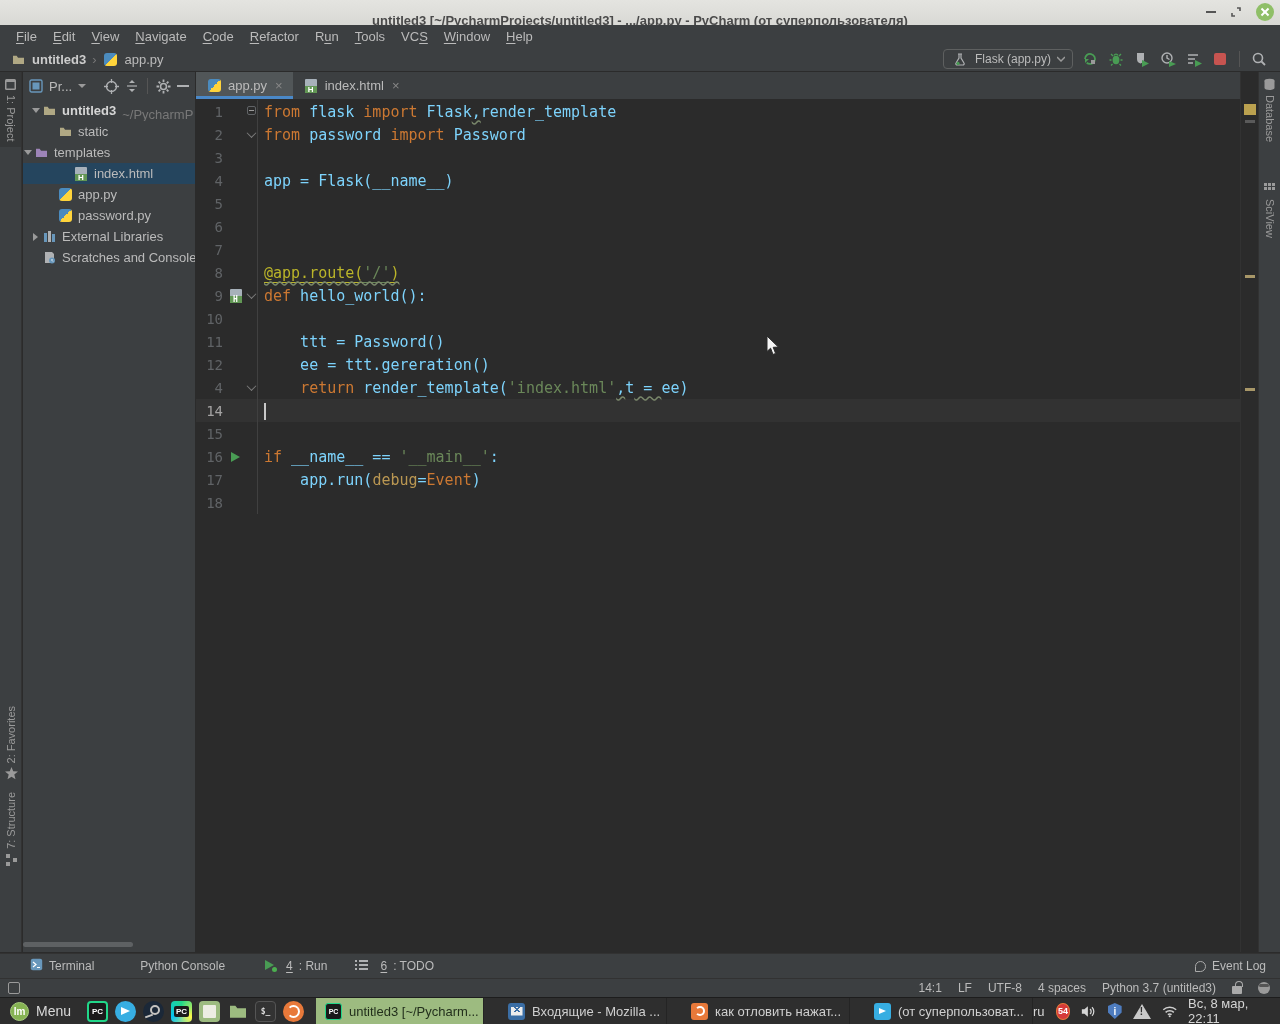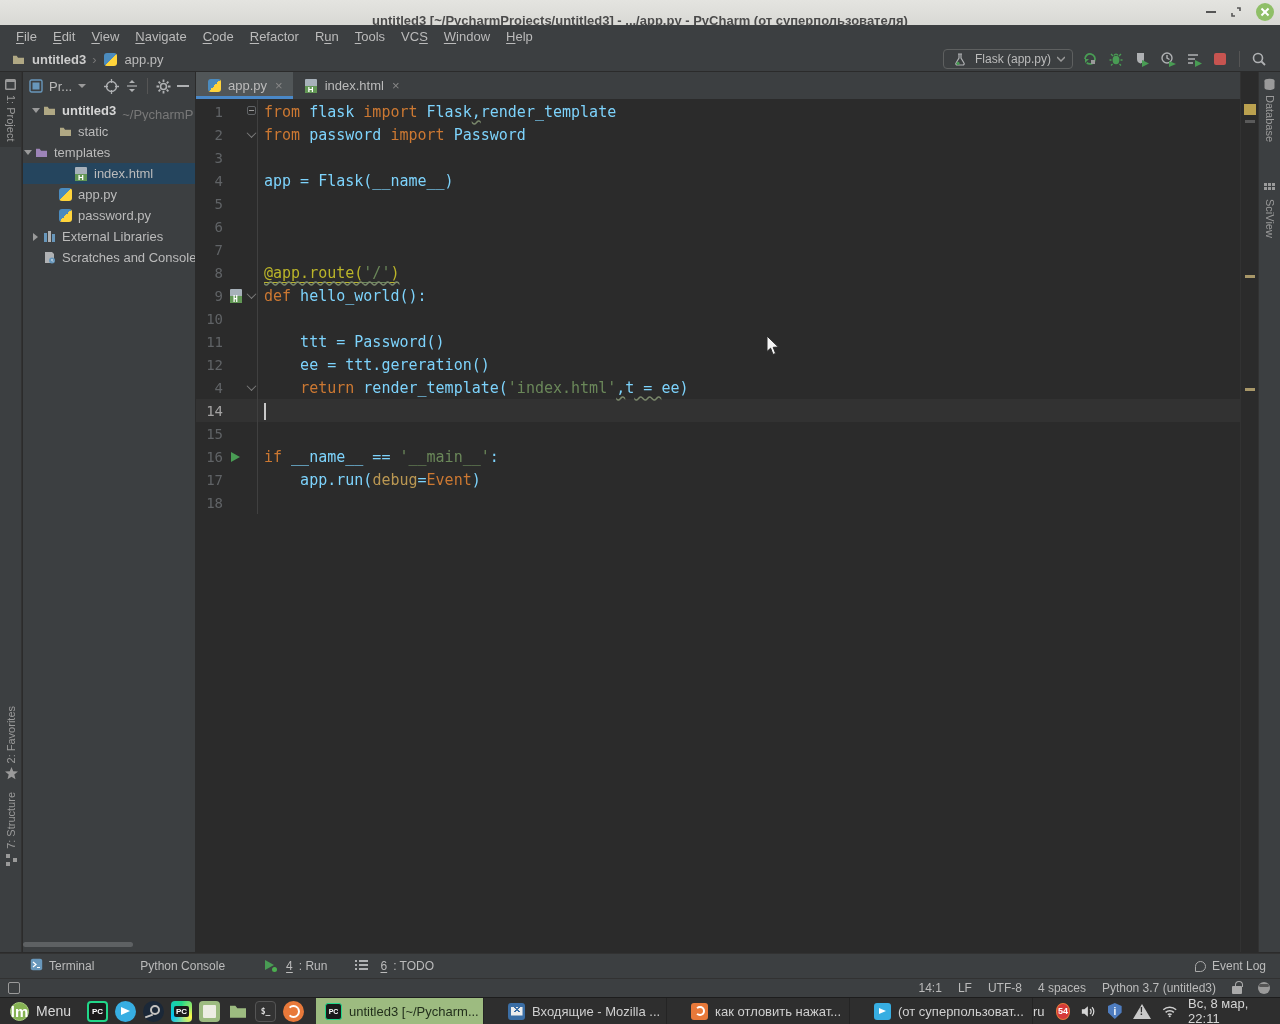--- a/index.html
+++ b/index.html
@@ -119,21 +119,21 @@
   .lock-ic { width:10px; height:8px; background:#AAA; border-radius:1px; position:relative; margin-top:4px; }
   .lock-ic:before { content:""; position:absolute; left:3px; top:-5px; width:6px; height:5px;
     border:1.5px solid #AAA; border-bottom:none; border-radius:4px 4px 0 0; }
   .hector { width:12px; height:12px; border-radius:50%; background:#9A9A9A; position:relative; }
   .hector:before { content:""; position:absolute; left:1px; top:2px; width:10px; height:3px; background:#555; border-radius:2px; }
 
   
   #taskbar { position:absolute; left:0; top:997px; width:1280px; height:27px; background:#2E2E2E;
     display:flex; align-items:center; border-top:1px solid #1d1d1d; }
   #menu-btn { display:flex; align-items:center; gap:7px; padding:0 10px; height:100%; color:#D8D8D8; font-size:14px; }
-  .mint-logo { width:19px; height:19px; border-radius:50%; background:#86B353; color:#fff; font-size:15px; font-weight:bold;
+  .mint-logo { width:19px; height:19px; border-radius:50%; background:#86B353; color:#fff; font-size:10px; font-weight:bold;
     display:flex; align-items:center; justify-content:center; border:1.5px solid #A8CC7E; }
   #launchers { display:flex; align-items:center; gap:7px; padding:0 6px; }
   .launch { width:21px; height:21px; border-radius:4px; display:flex; align-items:center; justify-content:center;
     font-size:8px; font-weight:bold; color:#fff; }
   .l-pycharm { background:#1a1a1a; border:2px solid #21D789; color:#fff; }
   .l-telegram, .l-steam { border-radius:50%; }
   .l-telegram { background:#37AEE2; position:relative; }
   .plane { width:0; height:0; border-top:4px solid transparent; border-bottom:4px solid transparent; border-left:9px solid #fff; }
   .l-steam { background:#1B2838; position:relative; }
   .l-steam:before { content:""; position:absolute; right:4px; top:4px; width:6px; height:6px; border:2px solid #C5C3C0; border-radius:50%; }

